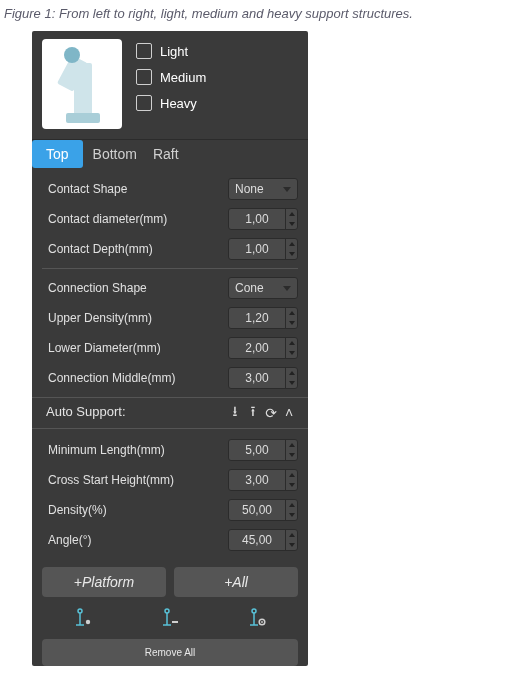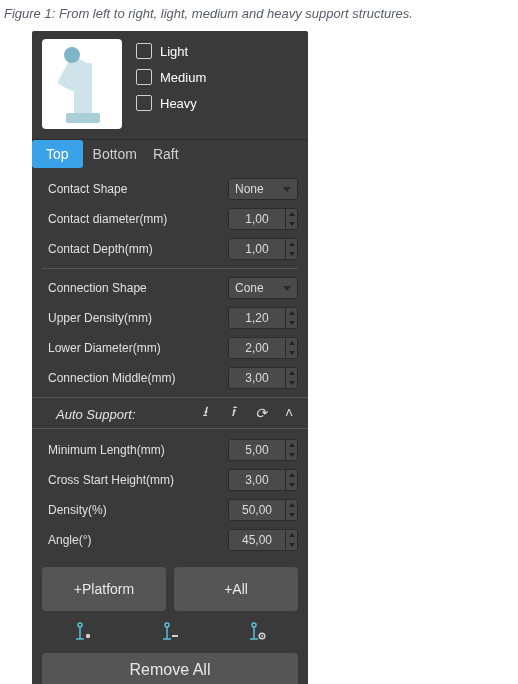--- a/index.html
+++ b/index.html
@@ -168,46 +168,45 @@
     content:"";
     border-left: 3px solid transparent;
     border-right: 3px solid transparent;
   }
   .spinner .arrows .up::before { border-bottom: 4px solid #222; }
   .spinner .arrows .dn::before { border-top: 4px solid #222; }
 
   
   .auto-support {
     display: flex;
-    align-items: flex-end;
+    align-items: flex-start;
     padding: 6px 10px;
     border-top: 1px solid #555;
     border-bottom: 1px solid #555;
-    gap: 10px;
-    font-style: italic;
   }
   .auto-support .title { flex: 1; color:#e4e4e4; padding-left:4px; font-size:13px;}
   .auto-support .iconbtn {
     width: 18px; height: 18px;
     display:flex; align-items:center; justify-content:center;
     color: #ddd;
     cursor: pointer;
   }
   .mini-icon { font-size: 14px; color: #cfcfcf; }
 
   .bigbtns { display: flex; gap: 8px; padding: 8px 10px 6px 10px; }
   .bigbtn {
     flex: 1;
     background: #555555;
     border-radius: 4px;
     text-align: center;
-    padding: 14px 0;
+    padding: 7px 0;
     color: #e8e8e8;
     font-size: 14px;
     cursor: pointer;
+    font-style: italic;
   }
   .icon-row {
     display: flex;
     padding: 2px 10px 8px 10px;
     gap: 6px;
   }
   .icon-row .ibtn {
     flex: 1;
     background: transparent;
     display:flex; align-items:center; justify-content:center;
@@ -217,21 +216,21 @@
     position: relative;
   }
   .ibtn svg { width: 20px; height: 20px; }
   .remove-btn {
     margin: 0 10px 10px 10px;
     background: #555555;
     border-radius: 4px;
     text-align: center;
     padding: 8px 0;
     color: #e8e8e8;
-    font-size: 16px;
+    font-size: 10px;
     cursor: pointer;
   }
   .pillar-icon { stroke:#59c2d8; stroke-width:1.5; fill:none; }
 </style>
 </head>
 <body>
 
 <div class="caption">Figure 1: From left to right, light, medium  and heavy support structures.</div>
 
 <div class="panel">

